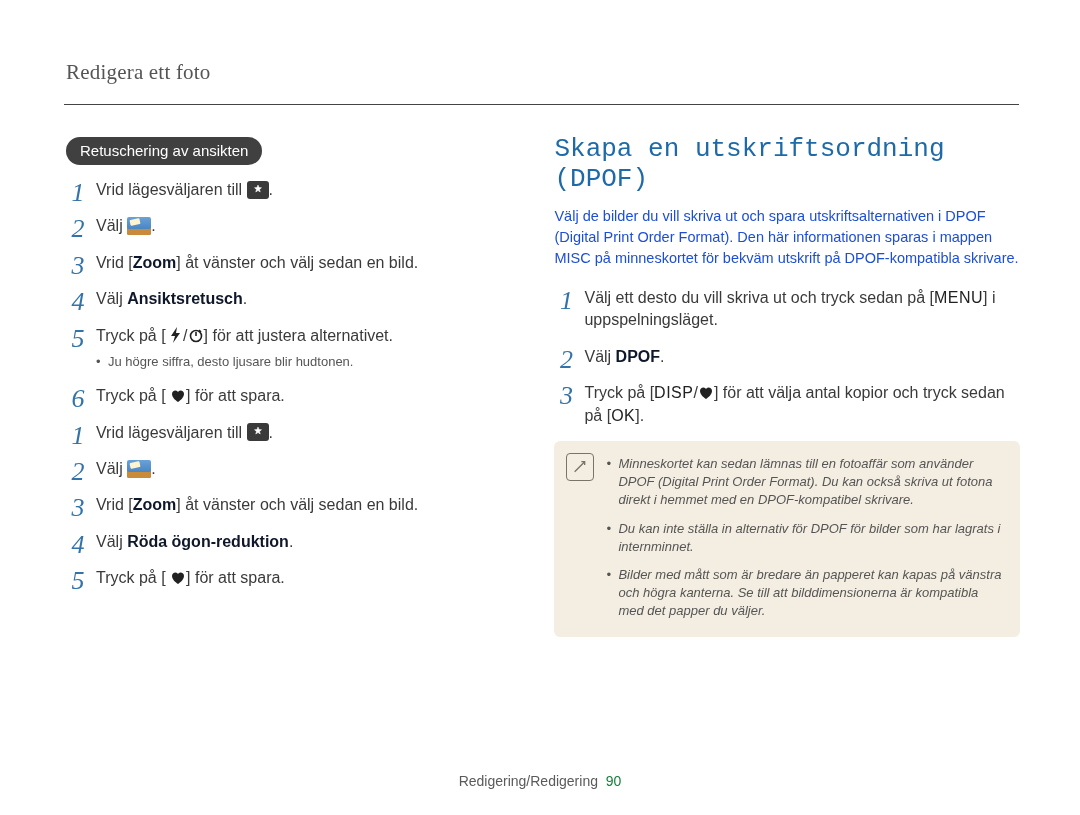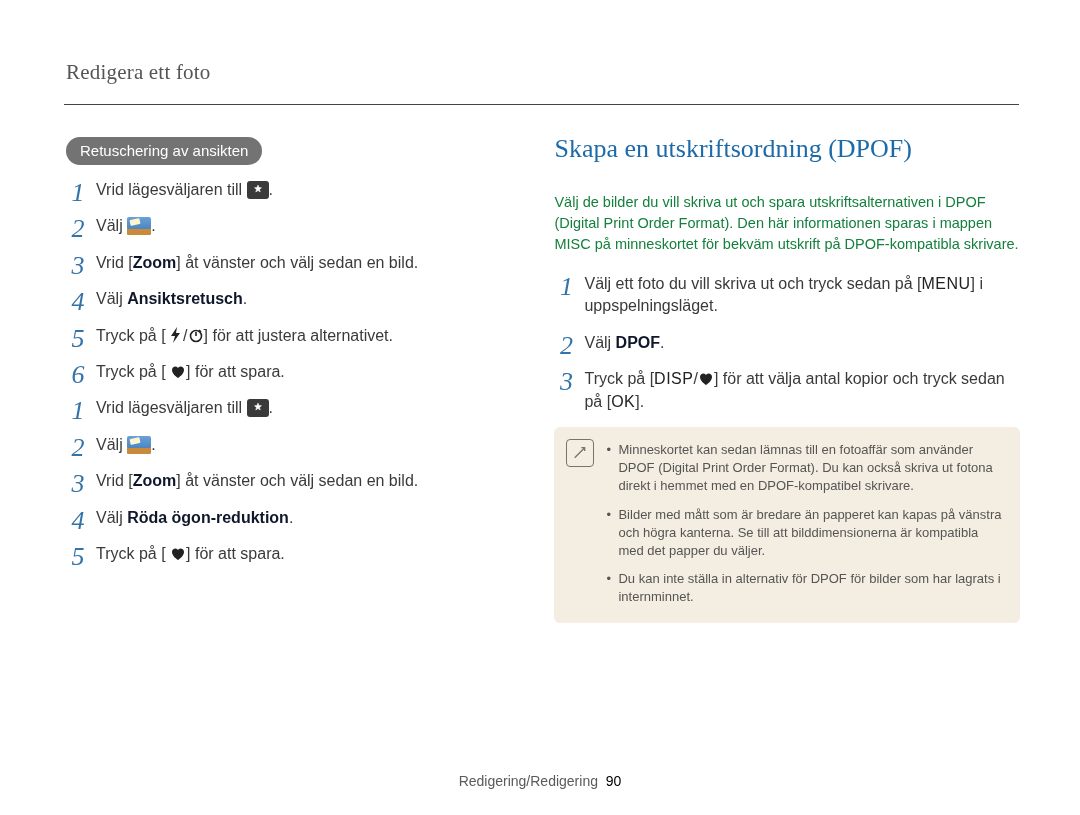--- a/index.html
+++ b/index.html
@@ -24,21 +24,21 @@
     font-family: Georgia, 'Times New Roman', serif;
     font-size:21px;
     font-weight:300;
     color:#555;
     letter-spacing:.2px;
     margin-bottom:6px;
   }
   .rule { border:0; border-top:1px solid #444; margin:0 0 26px 0; width:955px; position:absolute; top:104px; left:64px;}
   .pill {
     display:inline-block;
-    background:#737373;
+    background:#404040;
     color:#fff;
     font-size:15px;
     padding:5px 14px 6px;
     border-radius:14px;
     margin:18px 0 14px;
   }
   ol.steps { list-style:none; margin:0; padding:0; }
   ol.steps > li {
     position:relative;
     padding:0 0 14px 30px;
@@ -57,37 +57,37 @@
   .b { font-weight:bold; color:#0f172a; }
   .sub {
     font-size:13px;
     color:#555;
     margin:6px 0 0 0;
     padding-left:12px;
     position:relative;
   }
   .sub::before { content:"•"; position:absolute; left:0; top:0; color:#555;}
   .h2 {
-    font-family: Liberation Serif, serif;
+    font-family: Liberation Mono, monospace;
     color:#1e6aa8;
     font-size:26px;
     font-weight:400;
-    margin:14px 0 28px;
-  }
-  .para { font-size:14.5px; line-height:1.45; color:#15803d; margin:0 0 18px;}
+    margin:14px 0 12px;
+  }
+  .para { font-size:14.5px; line-height:1.45; color:#1d4ed8; margin:0 0 18px;}
   .notebox {
     background:#f4eee2;
     border-radius:6px;
     padding:14px 18px 16px 52px;
     position:relative;
     font-size:13px;
     color:#555;
     line-height:1.4;
   }
-  .notebox ul { margin:0; padding:0; list-style:none; }
+  .notebox ul { margin:0; padding:0; list-style:none;font-style:italic; }
   .notebox li { position:relative; padding:0 0 10px 12px; }
   .notebox li:last-child { padding-bottom:0; }
   .notebox li::before { content:"•"; position:absolute; left:0; top:0; }
   .note-icon {
     position:absolute; left:12px; top:12px;
     width:26px; height:26px;
     border:1.5px solid #7a7468;
     border-radius:4px;
     color:#7a7468;
     display:flex; align-items:center; justify-content:center;
@@ -114,21 +114,21 @@
   }
   .icon.edit-photo::after{
     content:""; position:absolute; left:3px; top:2px;
     width:10px;height:6px; background:#fff4d0; transform:rotate(-12deg);
     border-radius:1px;
   }
   .footer {
     position:absolute; bottom:26px; left:0; width:100%;
     text-align:center; font-size:14px; color:#5a5a5a;
   }
-  .footer .pg { color:#000000; }
+  .footer .pg { color:#15803d; }
   .keytxt {
     font-family: Arial, Helvetica, sans-serif;
     font-weight:normal;
     color:#222;
     letter-spacing:.5px;
   }
 </style>
 </head>
 <body>
 
@@ -165,20 +165,21 @@
         <span class="icon">
             <svg width="13" height="16" viewBox="0 0 13 16">
               <path d="M7 0L1 9h4l-2 7 7-10H6z" fill="#222"></path>
             </svg>
           </span><span>/</span><span class="icon">
             <svg width="16" height="16" viewBox="0 0 16 16">
               <circle cx="8" cy="9" r="5.5" fill="none" stroke="#222" stroke-width="1.6"></circle>
               <path d="M8 9V5M11 3l2 2" stroke="#222" stroke-width="1.6" fill="none"></path>
             </svg>
           </span><span>] för att justera alternativet.</span>
+        <div class="sub">Ju högre siffra, desto ljusare blir hudtonen.</div>
       </li>
       <li><span class="num">6</span>
         <span>Tryck på [</span>
         <span class="icon">
             <svg width="16" height="14" viewBox="0 0 16 14">
               <path d="M8 13C5 11 2 8 2 5c0-2 1.5-3.5 3.5-3.5C7 1.5 8 3 8 3s1-1.5 2.5-1.5C12.5 1.5 14 3 14 5c0 3-3 6-6 8z" fill="#222"></path>
             </svg>
           </span><span>] för att spara.</span>
       </li>
     </ol>
@@ -214,21 +215,21 @@
     </ol>
   </div>
 
   <div class="col right">
     <div style="height:60px"></div>
     <div class="h2">Skapa en utskriftsordning (DPOF)</div>
     <p class="para">Välj de bilder du vill skriva ut och spara utskriftsalternativen i DPOF (Digital Print Order Format). Den här informationen sparas i mappen MISC på minneskortet för bekväm utskrift på DPOF-kompatibla skrivare.</p>
 
     <ol class="steps">
       <li><span class="num">1</span>
-        <span>Välj ett foto du vill skriva ut och tryck sedan på [</span><span class="keytxt">MENU</span><span>] i uppspelningsläget.</span>
+        <span>Välj ett desto du vill skriva ut och tryck sedan på [</span><span class="keytxt">MENU</span><span>] i uppspelningsläget.</span>
       </li>
       <li><span class="num">2</span>
         <span>Välj </span><span class="b">DPOF</span><span>.</span>
       </li>
       <li><span class="num">3</span>
         <span>Tryck på [</span><span class="keytxt">DISP</span><span>/</span><span class="icon">
             <svg width="16" height="14" viewBox="0 0 16 14">
               <path d="M8 13C5 11 2 8 2 5c0-2 1.5-3.5 3.5-3.5C7 1.5 8 3 8 3s1-1.5 2.5-1.5C12.5 1.5 14 3 14 5c0 3-3 6-6 8z" fill="#222"></path>
             </svg>
           </span><span>] för att välja antal kopior och tryck sedan på [</span><span class="keytxt">OK</span><span>].</span>
@@ -236,22 +237,22 @@
     </ol>
 
     <div class="notebox">
       <div class="note-icon">
         <svg viewBox="0 0 24 24" fill="none" stroke="currentColor" stroke-width="2">
             <path d="M4 19l15-15M14 4h5v5"></path>
           </svg>
       </div>
       <ul>
         <li>Minneskortet kan sedan lämnas till en fotoaffär som använder DPOF (Digital Print Order Format). Du kan också skriva ut fotona direkt i hemmet med en DPOF-kompatibel skrivare.</li>
+        <li>Du kan inte ställa in alternativ för DPOF för bilder som har lagrats i internminnet.</li>
         <li>Bilder med mått som är bredare än papperet kan kapas på vänstra och högra kanterna. Se till att bilddimensionerna är kompatibla med det papper du väljer.</li>
-        <li>Du kan inte ställa in alternativ för DPOF för bilder som har lagrats i internminnet.</li>
       </ul>
     </div>
   </div>
 </div>
 
 <div class="footer">
   <span>Redigering/Redigering</span>&nbsp;&nbsp;<span class="pg">90</span>
 </div>
 
 </body></html>

